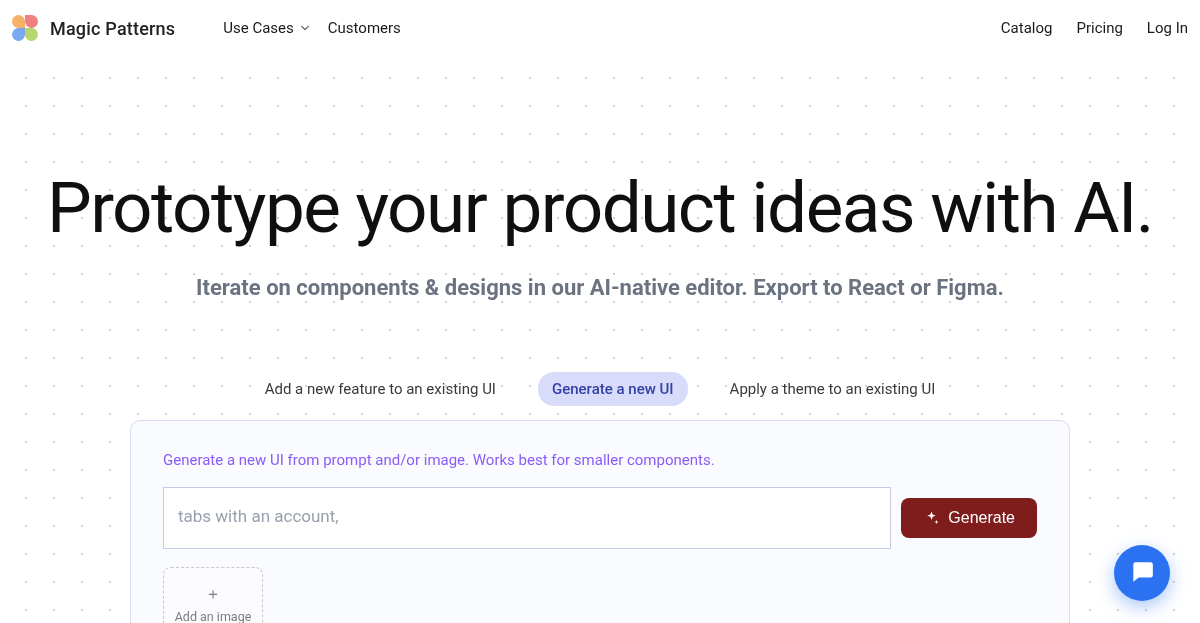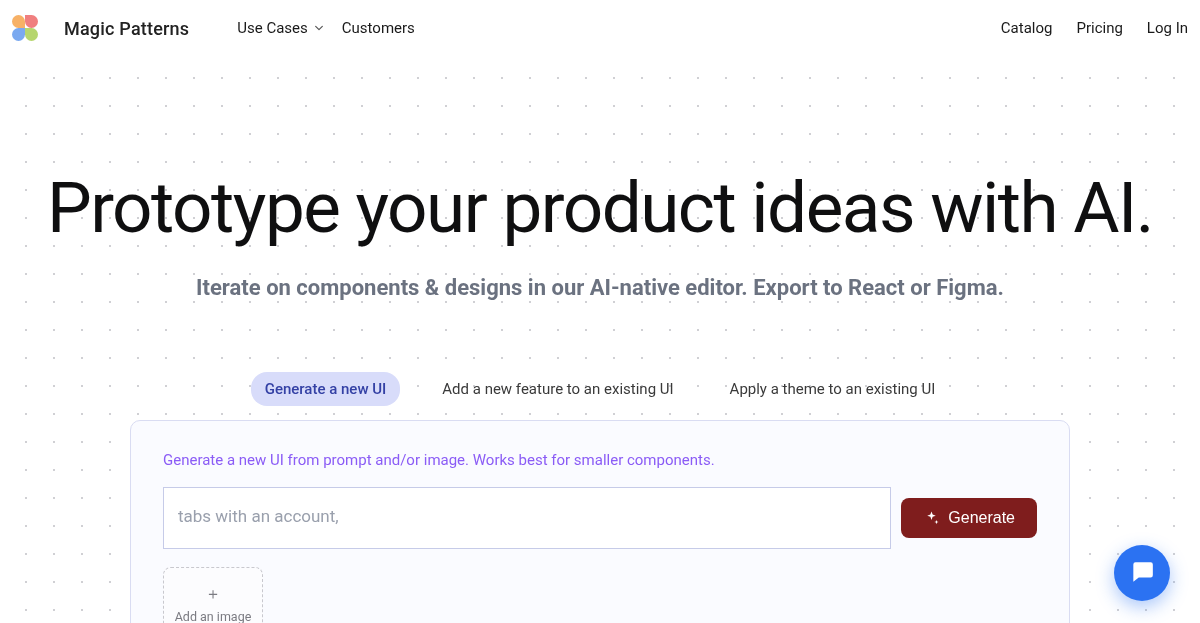--- a/index.html
+++ b/index.html
@@ -27,21 +27,21 @@
   
   .header {
     display: flex;
     align-items: center;
     padding: 0 12px;
     height: 56px;
     position: relative;
     z-index: 2;
     background: #fff;
   }
-  .brand { display: flex; align-items: center; gap: 26px; cursor: pointer; }
+  .brand { display: flex; align-items: center; gap: 12px; cursor: pointer; }
   .brand-name { font-size: 18px; font-weight: 500; letter-spacing: .2px; color: #222; }
   .nav-left { display: flex; align-items: center; gap: 18px; margin-left: 48px; }
   .nav-item { font-size: 15px; color: #1a1a1a; cursor: pointer; display: flex; align-items: center; gap: 6px; }
   .nav-right { margin-left: auto; display: flex; align-items: center; gap: 24px; padding-right: 0; }
   .nav-right .nav-item { font-size: 15px; }
 
   .logo-mark {
     width: 26px; height: 26px; position: relative;
   }
   .petal { position: absolute; width: 13px; height: 13px; border-radius: 7px 7px 0 7px; }
@@ -220,22 +220,22 @@
     <div class="nav-item">Pricing</div>
     <div class="nav-item">Log In</div>
   </nav>
 </header>
 
 <section class="hero">
   <h1>Prototype your product ideas with AI.</h1>
   <p class="sub">Iterate on components &amp; designs in our AI-native editor. Export to React or Figma.</p>
 
   <div class="tabrow">
+    <div class="tab">Add a new feature to an existing UI</div>
     <div class="tab active">Generate a new UI</div>
-    <div class="tab">Add a new feature to an existing UI</div>
     <div class="tab">Apply a theme to an existing UI</div>
   </div>
 
   <div class="panel">
     <div class="panel-desc">Generate a new UI from prompt and/or image. Works best for smaller components.</div>
     <div class="input-row">
       <textarea class="prompt" placeholder="tabs with an account," style=""></textarea>
       <button class="gen-btn">
         <span class="sparkle">
           <svg viewBox="0 0 24 24" fill="none">

